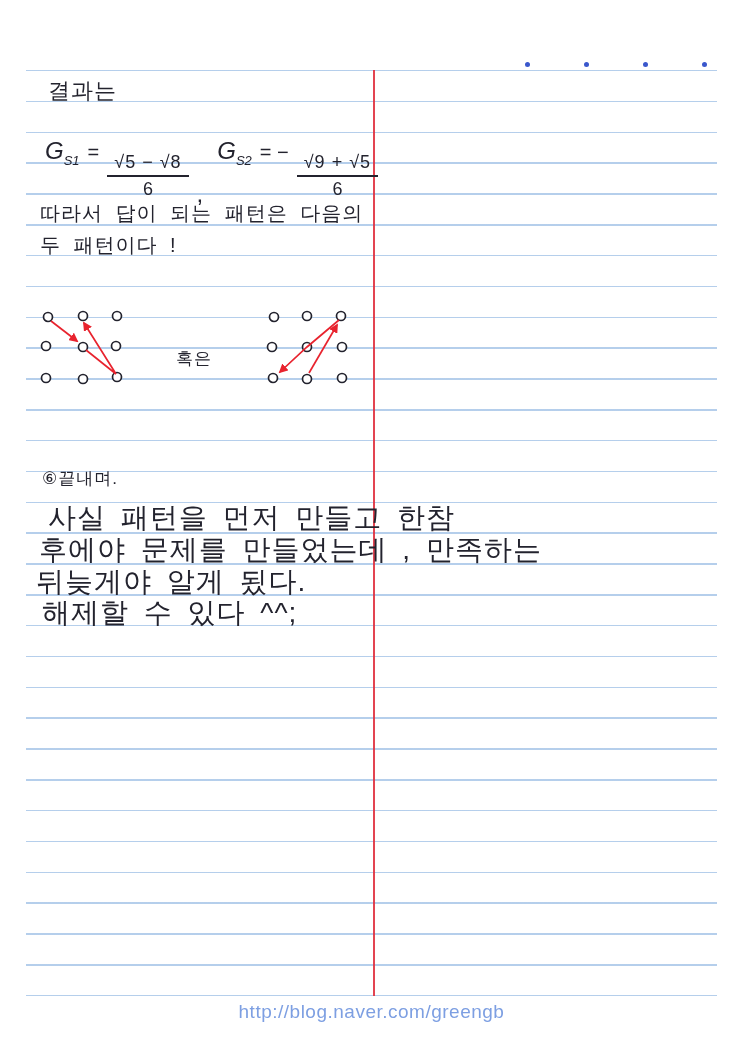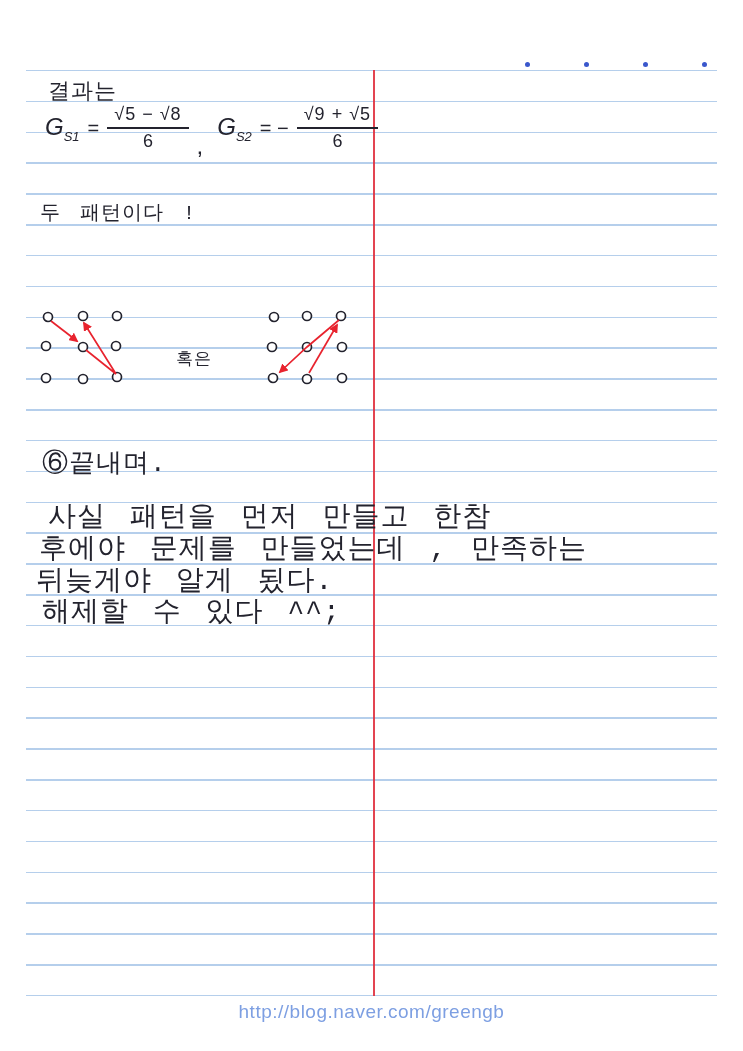--- a/index.html
+++ b/index.html
@@ -29,42 +29,42 @@
   }
   
   .bdot{
     position:absolute;top:62px;width:5px;height:5px;border-radius:50%;
     background:var(--dot);
   }
   .bdot.d1{left:525px}.bdot.d2{left:584px}.bdot.d3{left:643px}.bdot.d4{left:702px}
 
   .hw{
     position:absolute;color:var(--ink);white-space:nowrap;
-    letter-spacing:1px;word-spacing:6px;font-family:Liberation Mono, monospace;
+    letter-spacing:1px;word-spacing:6px;
   }
   .t-intro{left:48px;top:76px;font-size:22px;}
   .t-p1{left:40px;top:198px;font-size:20px;line-height:31.5px;}
-  .t-section{left:42px;top:445px;font-size:26px;}
+  .t-section{left:42px;top:467px;font-size:17px;}
   .t-p2{left:34px;top:502px;font-size:28px;line-height:31.8px;}
   .t-p2 div:nth-child(1){padding-left:14px;}
   .t-p2 div:nth-child(2){padding-left:5px;}
   .t-p2 div:nth-child(3){padding-left:2px;}
   .t-p2 div:nth-child(4){padding-left:8px;}
   .t-p2 div:nth-child(5){padding-left:14px;}
   .t-or{left:176px;top:347px;font-size:17px;}
 
   
   .formula-row{
     position:absolute;left:45px;top:104px;display:flex;align-items:center;
     color:var(--ink);font-size:20px;
   }
   .fvar{font-style:italic;font-size:24px;}
   .fvar sub{font-size:13px;font-style:italic;letter-spacing:0;}
   .rel{margin:0 8px;font-size:20px;}
-  .frac{display:inline-flex;flex-direction:column;align-items:center;}
+  .frac{display:inline-flex;flex-direction:column;align-items:center;margin-top:48px;}
   .frac .num{padding:0 7px 2px;border-bottom:2px solid var(--ink);font-size:18px;letter-spacing:1px;}
   .frac .den{padding-top:2px;font-size:18px;}
   .comma{align-self:flex-end;font-size:24px;margin:0 14px 0 8px;transform:translateY(8px);}
 
   
   .grid-svg{position:absolute;top:303px;width:92px;height:84px;}
   .grid-left{left:37px;}
   .grid-right{left:263px;}
   .grid-svg circle{fill:#fff;stroke:var(--ink);stroke-width:1.7;}
   .grid-svg .arrow{stroke:var(--arrow);stroke-width:1.7;fill:none;}
@@ -99,20 +99,21 @@
     <span class="comma">,</span>
     <span class="fvar"><span>G</span><sub>S2</sub></span>
     <span class="rel">= −</span>
     <span class="frac">
       <span class="num">√9 + √5</span>
       <span class="den">6</span>
     </span>
   </div>
 
   <div class="hw t-p1">
+    <div>따라서 답이 되는 패턴은 다음의</div>
     <div>두 패턴이다 !</div>
   </div>
 
   <svg class="grid-svg grid-left" viewBox="0 0 92 84" aria-label="top-left → center → bottom-right → top-center">
     <defs>
       <marker id="ah1" viewBox="0 0 10 10" refX="8" refY="5" markerWidth="5.5" markerHeight="5.5" orient="auto">
         <path d="M0,0 L10,5 L0,10 z" fill="#e8232e"></path>
       </marker>
     </defs>
     <g>

